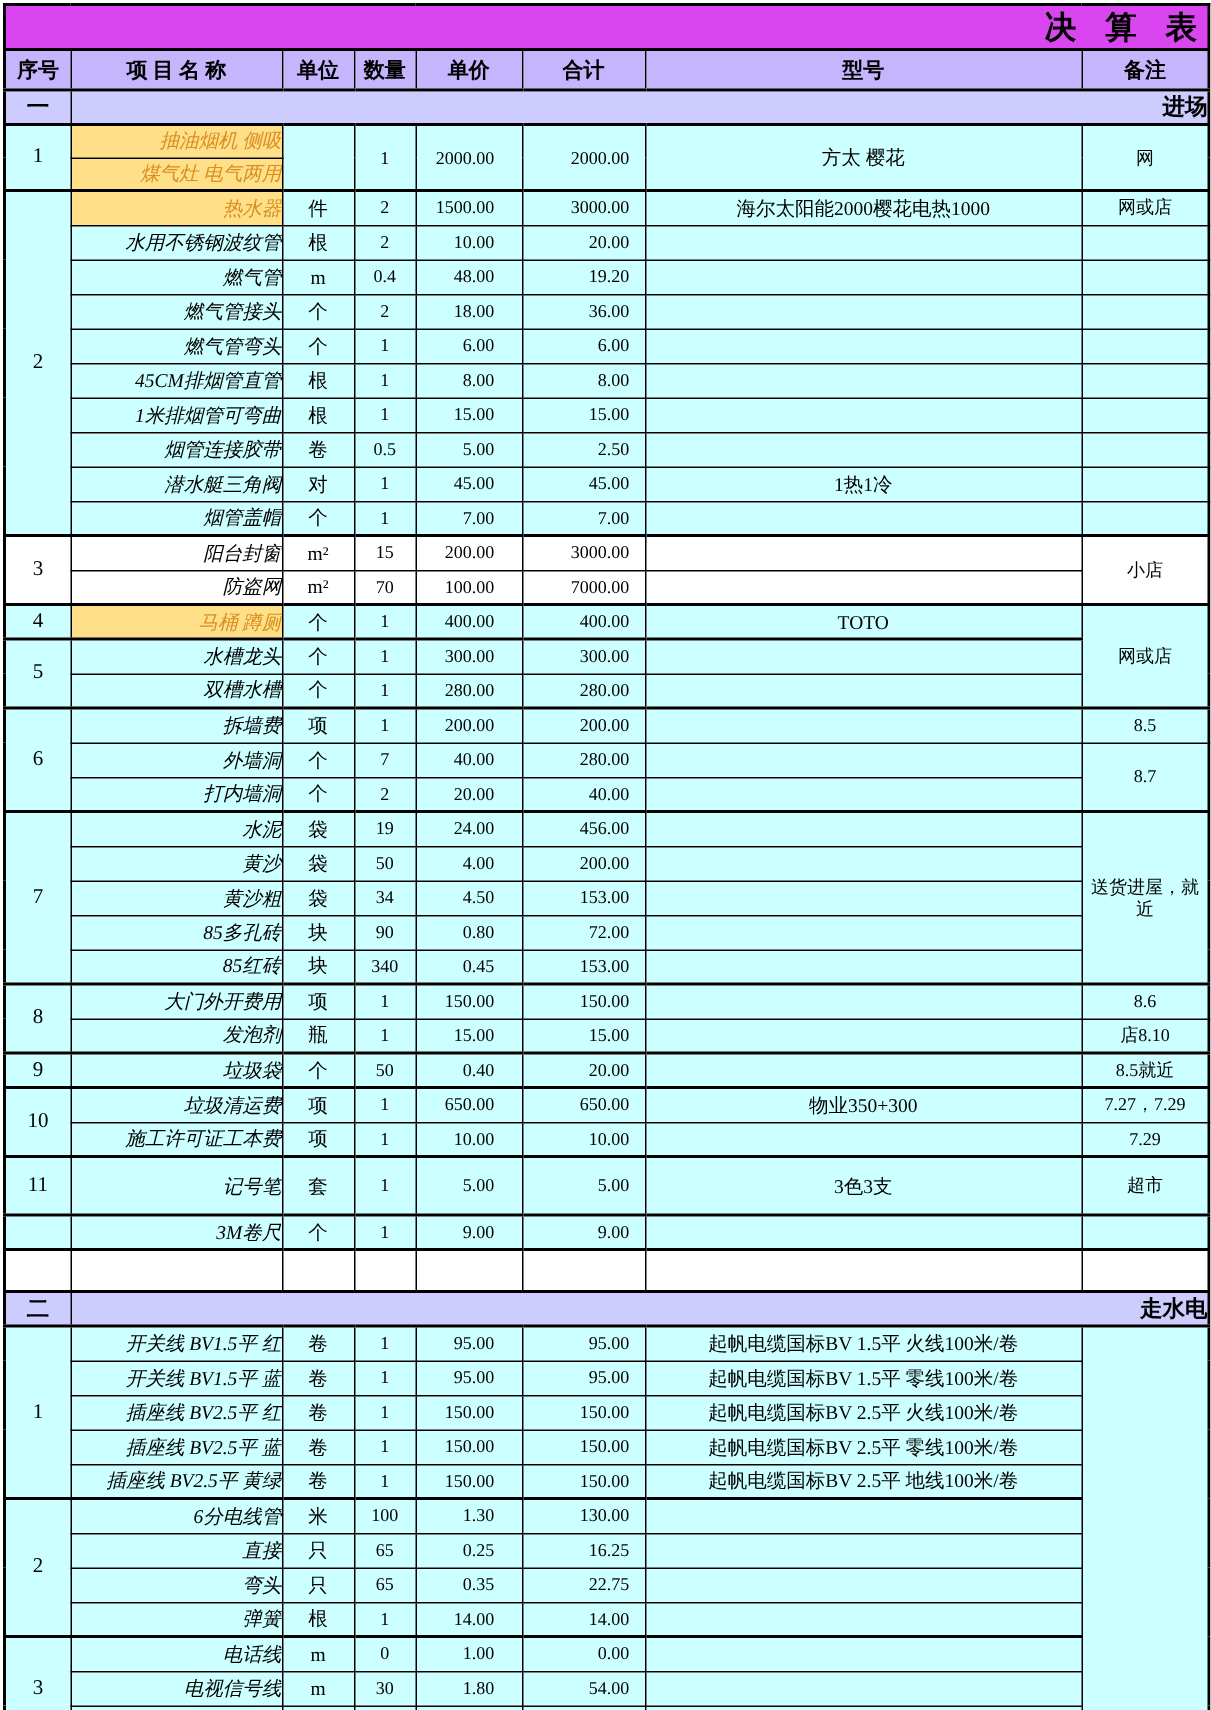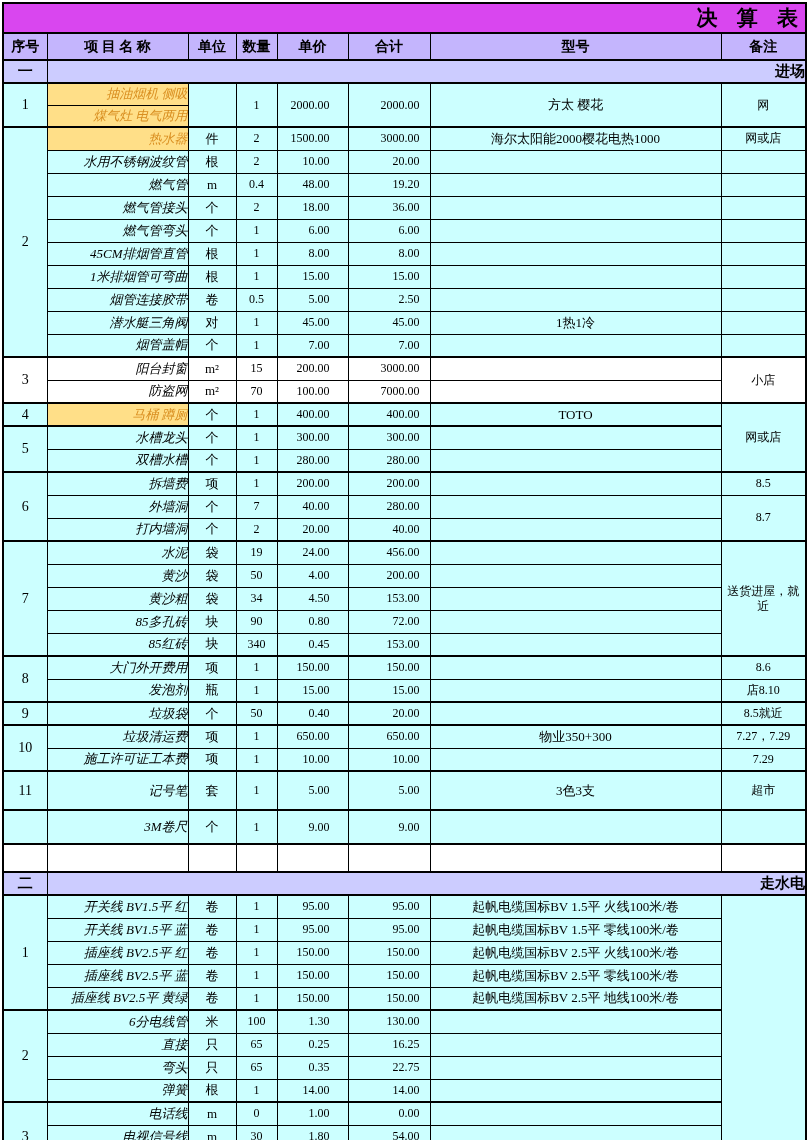--- a/index.html
+++ b/index.html
@@ -350,21 +350,21 @@
         <tr class="gt" style="height: 39px;">
           <td class="seq">11</td>
           <td class="name">记号笔</td>
           <td class="unit">套</td>
           <td class="qty">1</td>
           <td class="price">5.00</td>
           <td class="total">5.00</td>
           <td class="model">3色3支</td>
           <td class="note">超市</td>
         </tr>
-        <tr class="gt" style="height: 34px;">
+        <tr class="gt" style="height: 23px;">
           <td class="seq"></td>
           <td class="name">3M卷尺</td>
           <td class="unit">个</td>
           <td class="qty">1</td>
           <td class="price">9.00</td>
           <td class="total">9.00</td>
           <td class="model"></td>
           <td class="note"></td>
         </tr>
         <tr class="white gt" style="height: 28px;">

